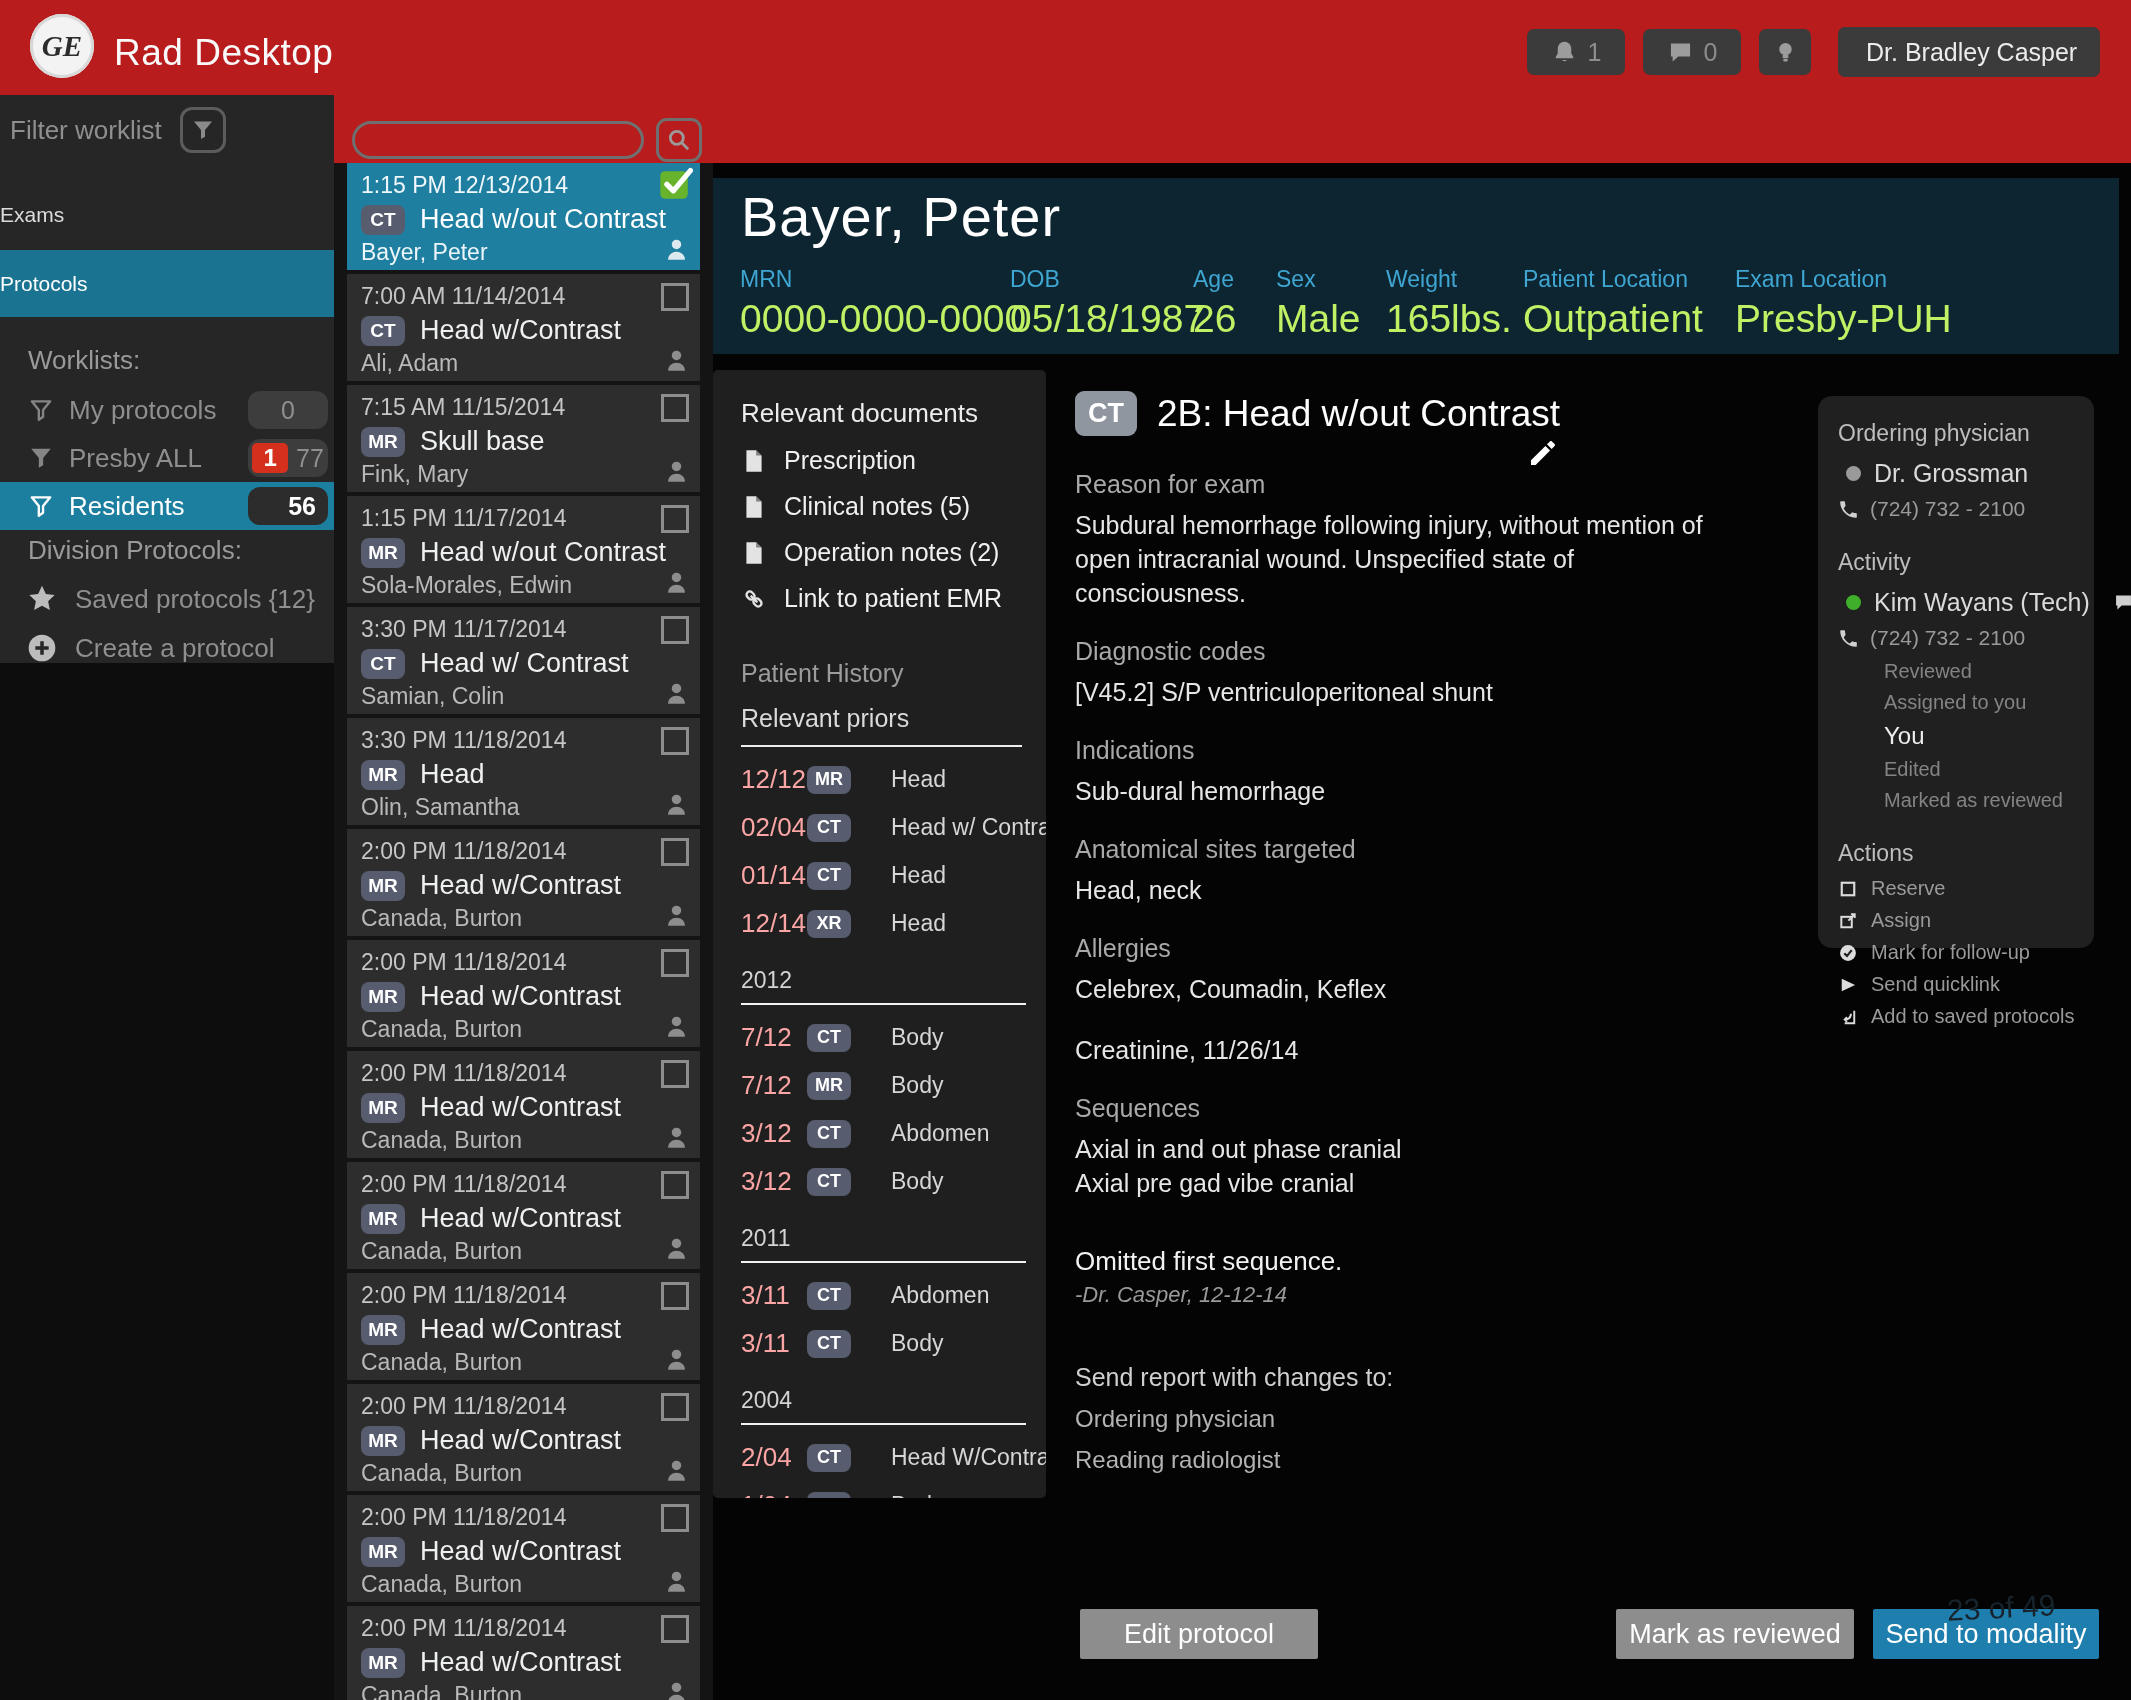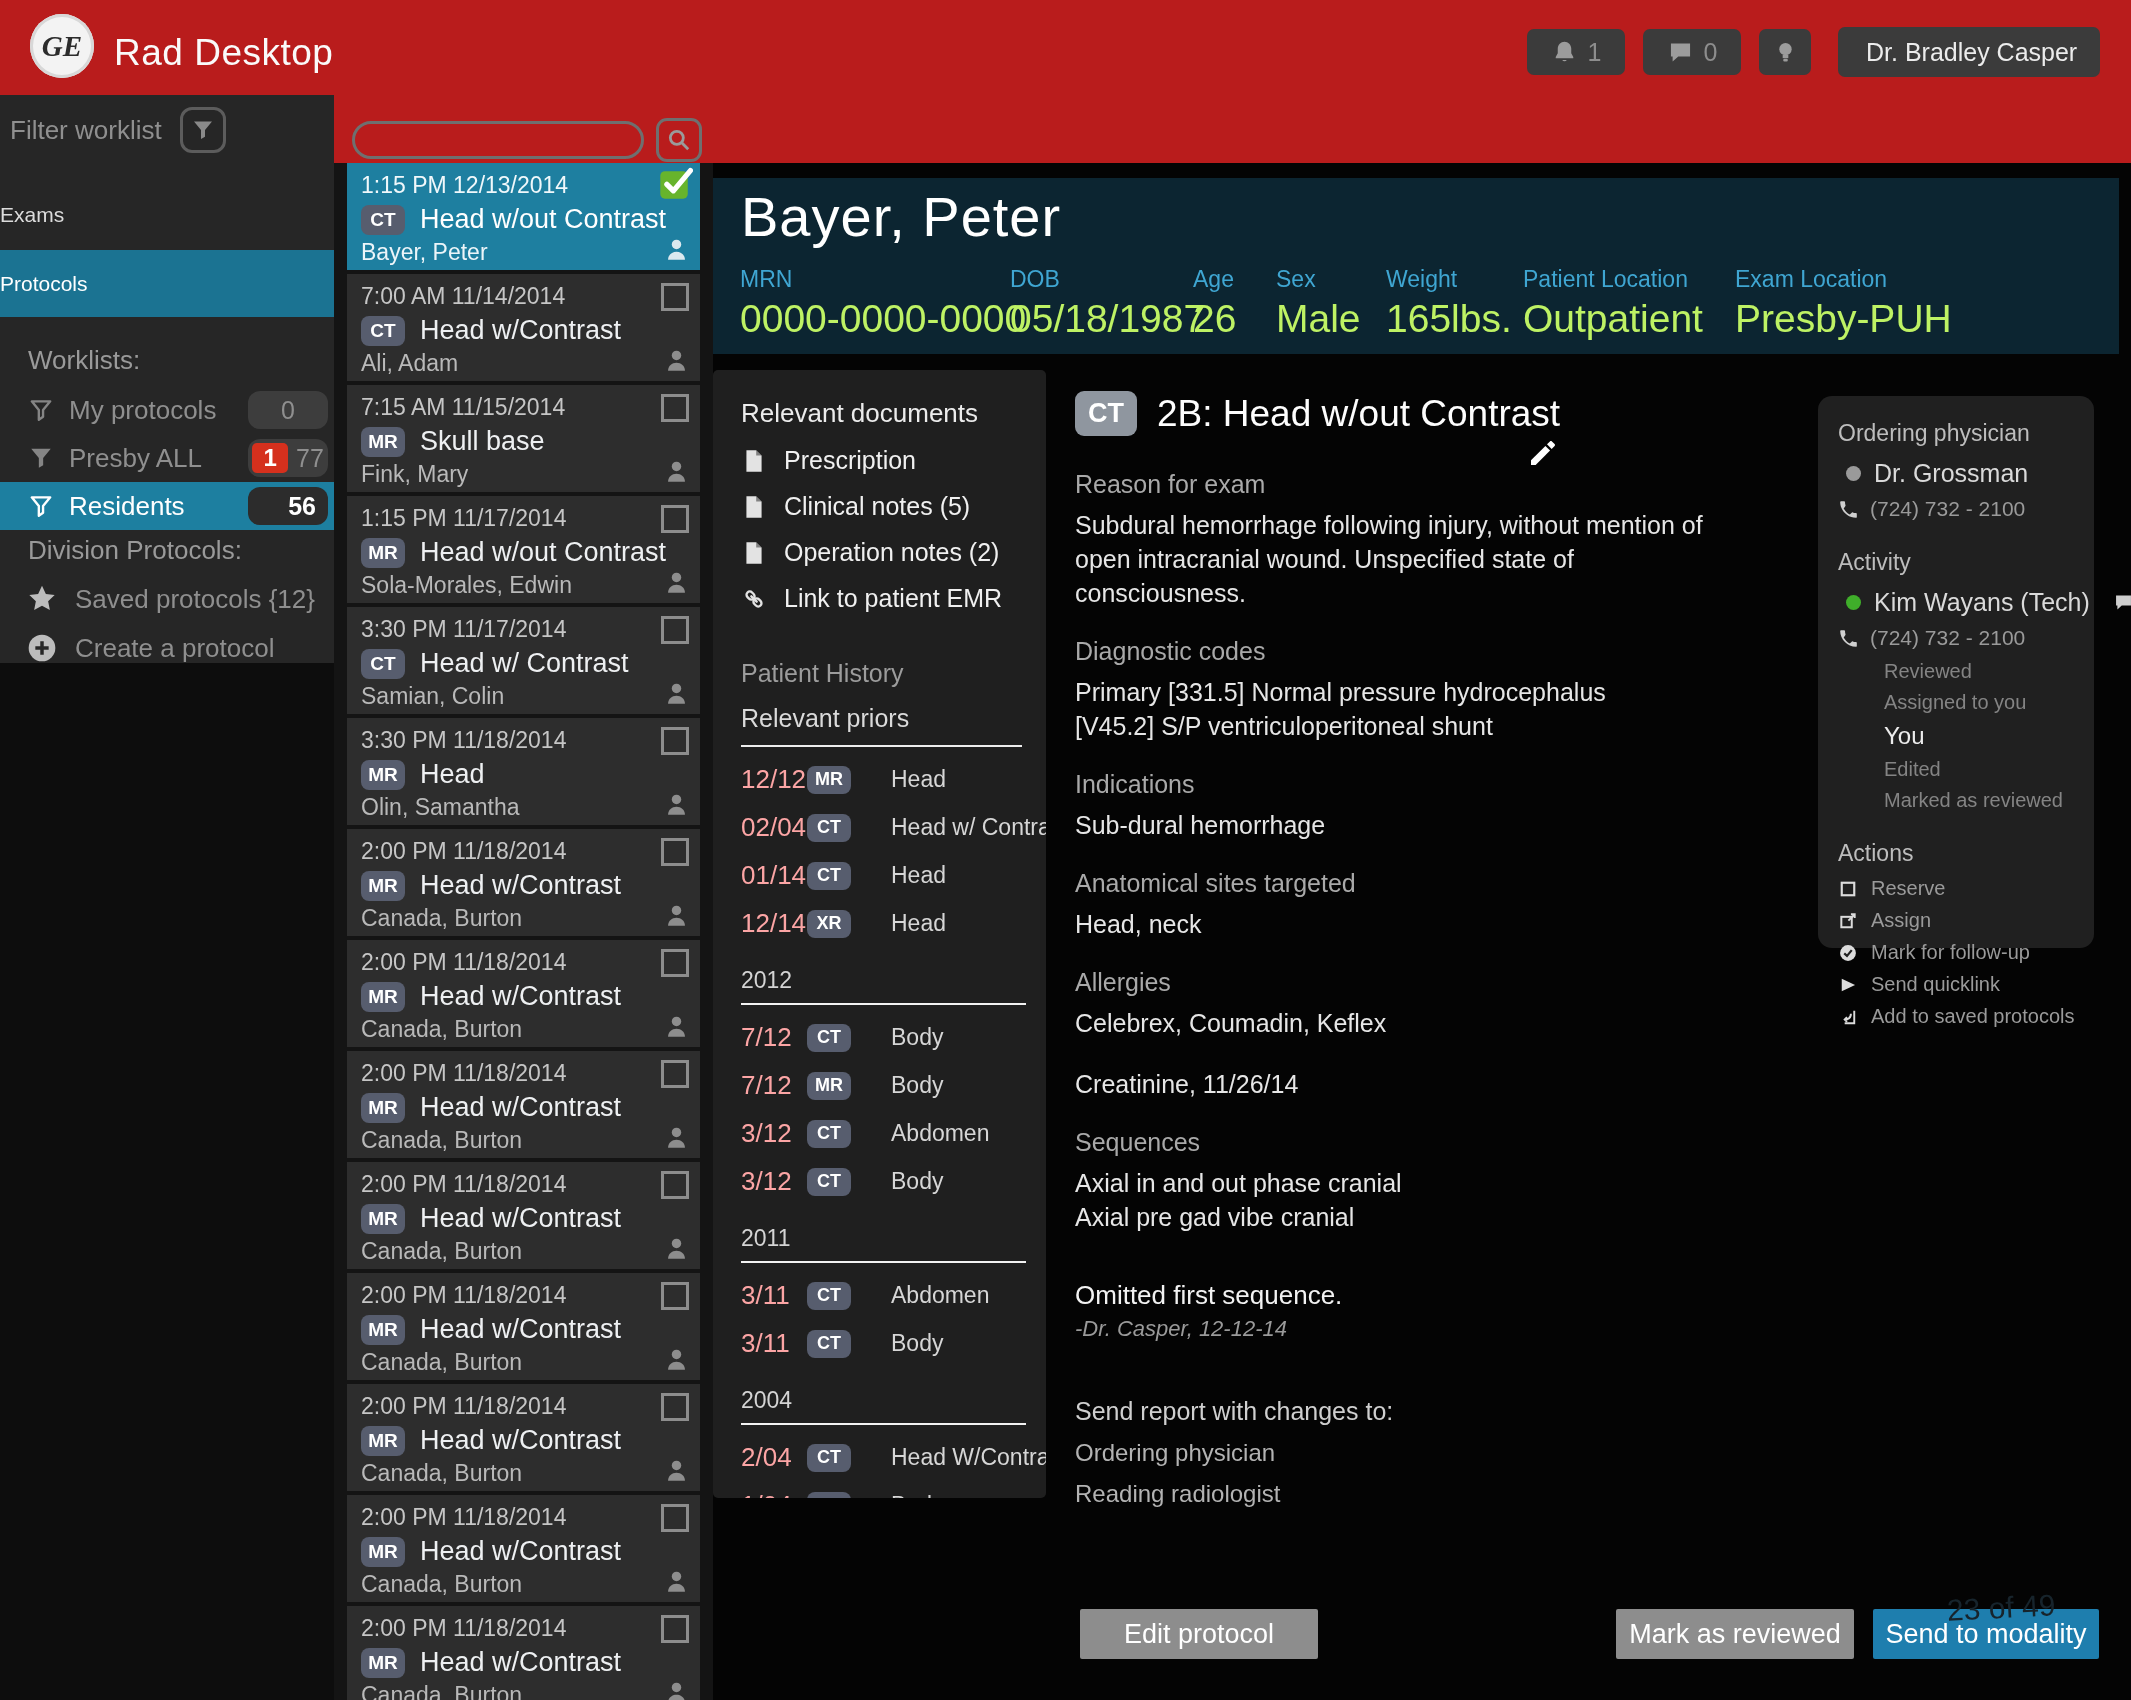--- a/index.html
+++ b/index.html
@@ -663,21 +663,20 @@
             <path d="M15 5.5 l2.2-2.2 c.4-.4 1.1-.4 1.5 0 l2 2 c.4.4.4 1.1 0 1.5 L18.5 9 z"></path>
           </svg>
         </span>
       <div class="sections" id="protocol-sections">
           <div class="sec">
             <div class="sec-label">Reason for exam</div>
             <div class="sec-line">Subdural hemorrhage following injury, without mention of open intracranial wound.  Unspecified state of consciousness.</div>
           </div>
           <div class="sec">
             <div class="sec-label">Diagnostic codes</div>
-            <div class="sec-line">Primary [331.5] Normal pressure hydrocephalus</div>
             <div class="sec-line">[V45.2] S/P ventriculoperitoneal shunt</div>
           </div>
           <div class="sec">
             <div class="sec-label">Indications</div>
             <div class="sec-line">Sub-dural hemorrhage</div>
           </div>
           <div class="sec">
             <div class="sec-label">Anatomical sites targeted</div>
             <div class="sec-line">Head, neck</div>
           </div>

